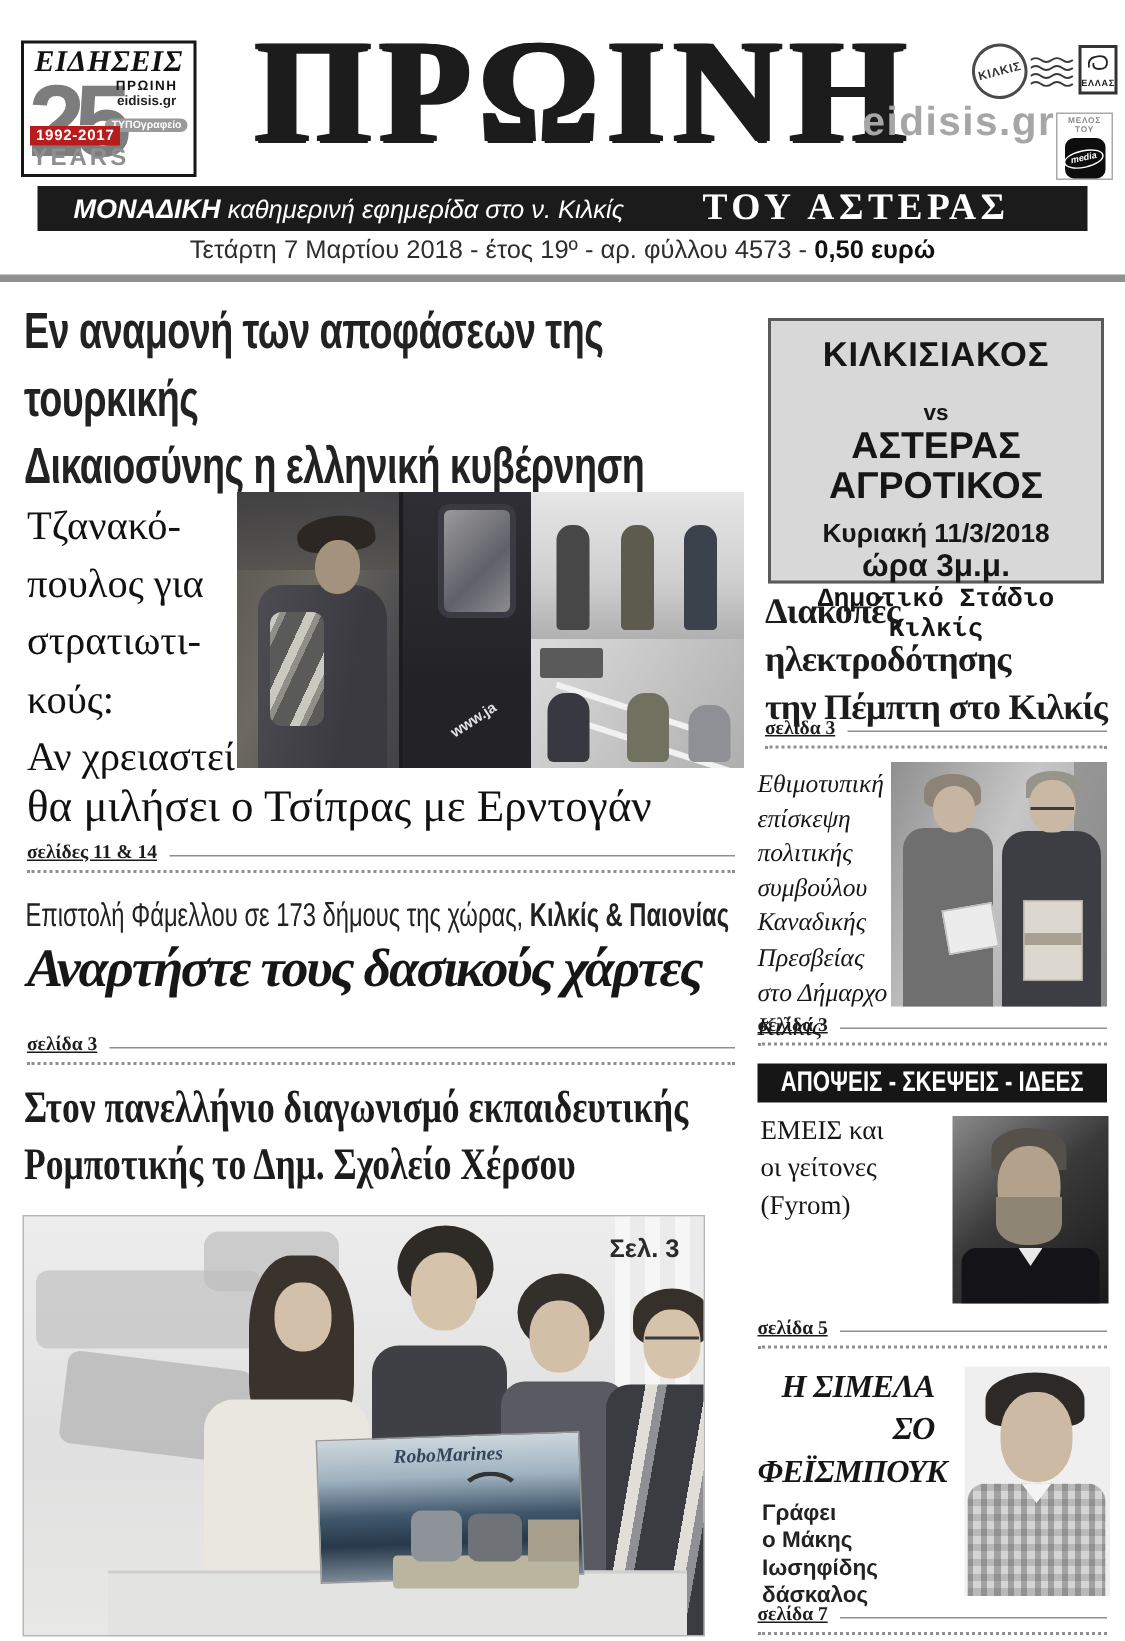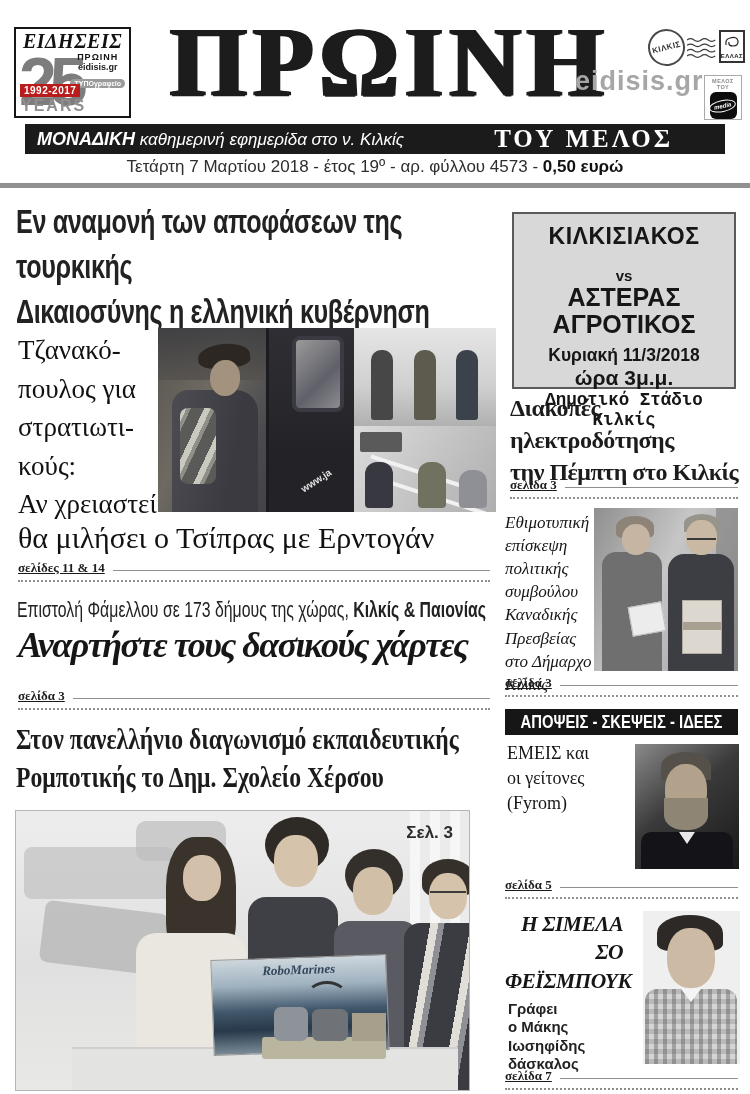--- a/index.html
+++ b/index.html
@@ -35,21 +35,21 @@
   .stamp{position:absolute;left:719px;top:30px;width:26px;height:33px;border:2px solid #333;background:#fff;
     display:flex;flex-direction:column;align-items:center;justify-content:space-between;padding:2px 1px;}
   .stamp span{font:bold 6px "Liberation Sans",sans-serif;color:#222;letter-spacing:.5px;}
   .member-box{position:absolute;left:704px;top:75px;width:38px;height:45px;border:1px solid #aaa;background:#fff;text-align:center;padding-top:2px;}
   .member-label{font:bold 5.5px "Liberation Sans",sans-serif;color:#8a8a8a;letter-spacing:.5px;}
   .member-logo{width:27px;height:27px;background:#0d0d0d;border-radius:6px;margin:2px auto 0;display:flex;align-items:center;justify-content:center;}
   .member-logo span{color:#fff;font:italic bold 6px "Liberation Sans",sans-serif;border:1px solid #fff;border-radius:50%;padding:2px 4px;transform:rotate(-12deg);}
 
   .tagline-bar{position:absolute;left:25px;top:124px;width:700px;height:30px;background:#1b1b1b;color:#fff;
     display:flex;align-items:center;}
-  .tagline-left{margin-left:12px;font-family:"Liberation Sans",sans-serif;font-style:italic;font-size:17px;white-space:nowrap;}
+  .tagline-left{margin-left:24px;font-family:"Liberation Sans",sans-serif;font-style:italic;font-size:17px;white-space:nowrap;}
   .tagline-left b{font-size:18px;}
   .edition{margin-left:auto;margin-right:52px;font-family:"Liberation Serif",serif;font-weight:bold;font-style:normal;
     font-size:25px;letter-spacing:3px;white-space:nowrap;}
   .dateline{position:absolute;left:0;top:157px;width:750px;text-align:center;
     font-family:"Liberation Sans",sans-serif;font-size:17px;color:#2e2e2e;}
   .dateline b{color:#111;}
   .top-rule{position:absolute;left:0;top:183px;width:750px;height:5px;background:#909090;}
 
   
   .pr{position:absolute;}
@@ -231,21 +231,21 @@
   </div>
   <div class="member-box">
     <div class="member-label">ΜΕΛΟΣ ΤΟΥ</div>
     <div class="member-logo">
       <span>media</span>
     </div>
   </div>
 
   <div class="tagline-bar">
     <div class="tagline-left"><b>ΜΟΝΑΔΙΚΗ</b><span> καθημερινή εφημερίδα στο ν. Κιλκίς</span></div>
-    <div class="edition">ΤΟΥ ΜΕΛΟΣ</div>
+    <div class="edition">ΤΟΥ ΑΣΤΕΡΑΣ</div>
   </div>
 
   <div class="dateline"><span>Τετάρτη 7 Μαρτίου 2018 - έτος 19º - αρ. φύλλου 4573 - </span><b>0,50 ευρώ</b></div>
   <div class="top-rule"></div>
 
   <div class="h1 prewrap">Εν αναμονή των αποφάσεων της τουρκικής
 Δικαιοσύνης η ελληνική κυβέρνηση</div>
   <div class="deck-left prewrap">Τζανακό-
 πουλος για
 στρατιωτι-

